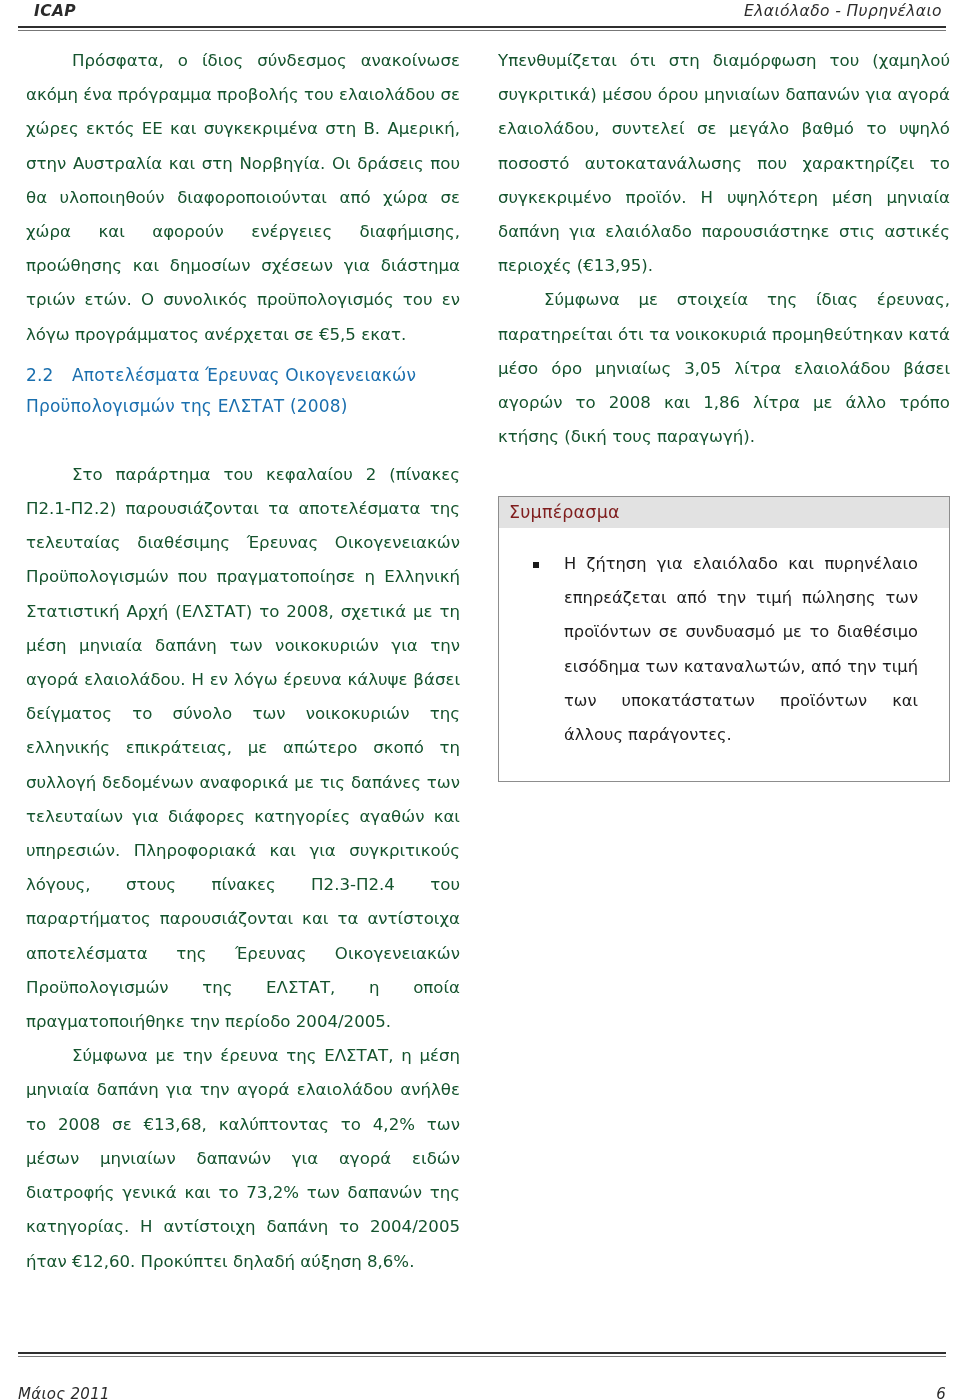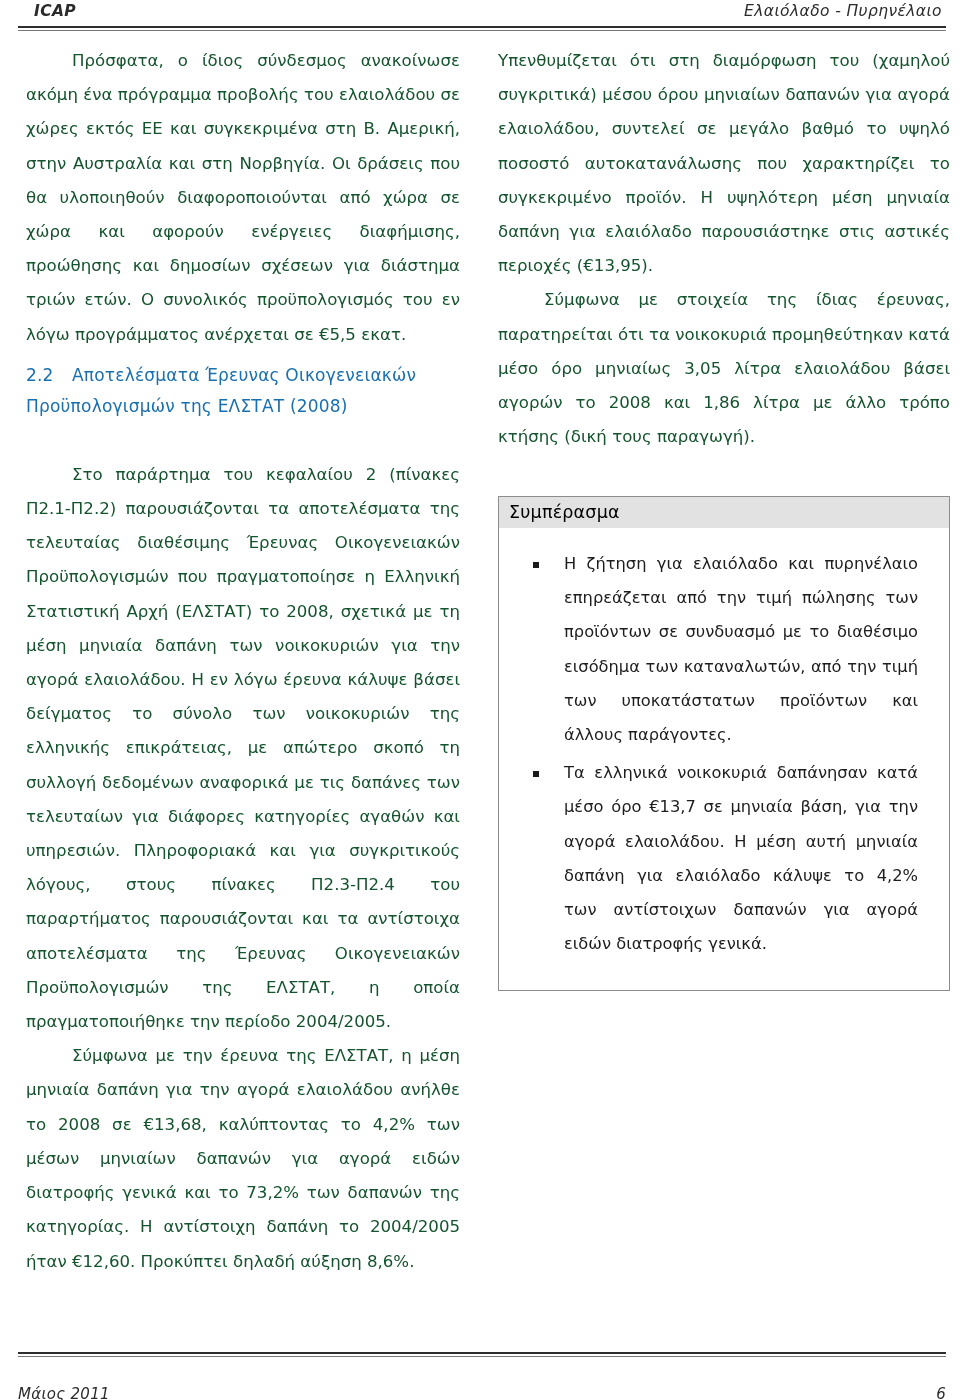--- a/index.html
+++ b/index.html
@@ -104,21 +104,21 @@
     border: 1px solid #8d8d8d;
     background: #ffffff;
   }
   #conclusion-box .concl-title-bar {
     background: #e2e2e2;
     padding: 3px 0 4px 10px;
   }
   #conclusion-box .concl-title {
     font-size: 17.5px;
     line-height: 24px;
-    color: #000000;
+    color: #7f1d1d;
     letter-spacing: 0.2px;
   }
   #conclusion-box .concl-body {
     padding: 4px 16px 14px 8px;
   }
   ul.concl-list {
     list-style: none;
     margin: 15px;
     padding: 0;
   }
@@ -208,24 +208,20 @@
     <div id="conclusion-box">
       <div class="concl-title-bar">
         <span class="concl-title">Συμπέρασμα</span>
       </div>
       <div class="concl-body">
         <ul class="concl-list">
           <li>
             <span class="bullet-sq"></span>
             <span>Η ζήτηση για ελαιόλαδο και πυρηνέλαιο επηρεάζεται από την τιμή πώλησης των προϊόντων σε συνδυασμό με το διαθέσιμο εισόδημα των καταναλωτών, από την τιμή των υποκατάστατων προϊόντων και άλλους παράγοντες.</span>
           </li>
-          <li>
-            <span class="bullet-sq"></span>
-            <span>Τα ελληνικά νοικοκυριά δαπάνησαν κατά μέσο όρο €13,7 σε μηνιαία βάση, για την αγορά ελαιολάδου. Η μέση αυτή μηνιαία δαπάνη για ελαιόλαδο κάλυψε το 4,2% των αντίστοιχων δαπανών για αγορά ειδών διατροφής γενικά.</span>
-          </li>
         </ul>
       </div>
     </div>
   </div>
 
 </div>
 
 <div id="page-footer">
   <div class="ftr-rule"></div>
   <div class="ftr-rule2"></div>

